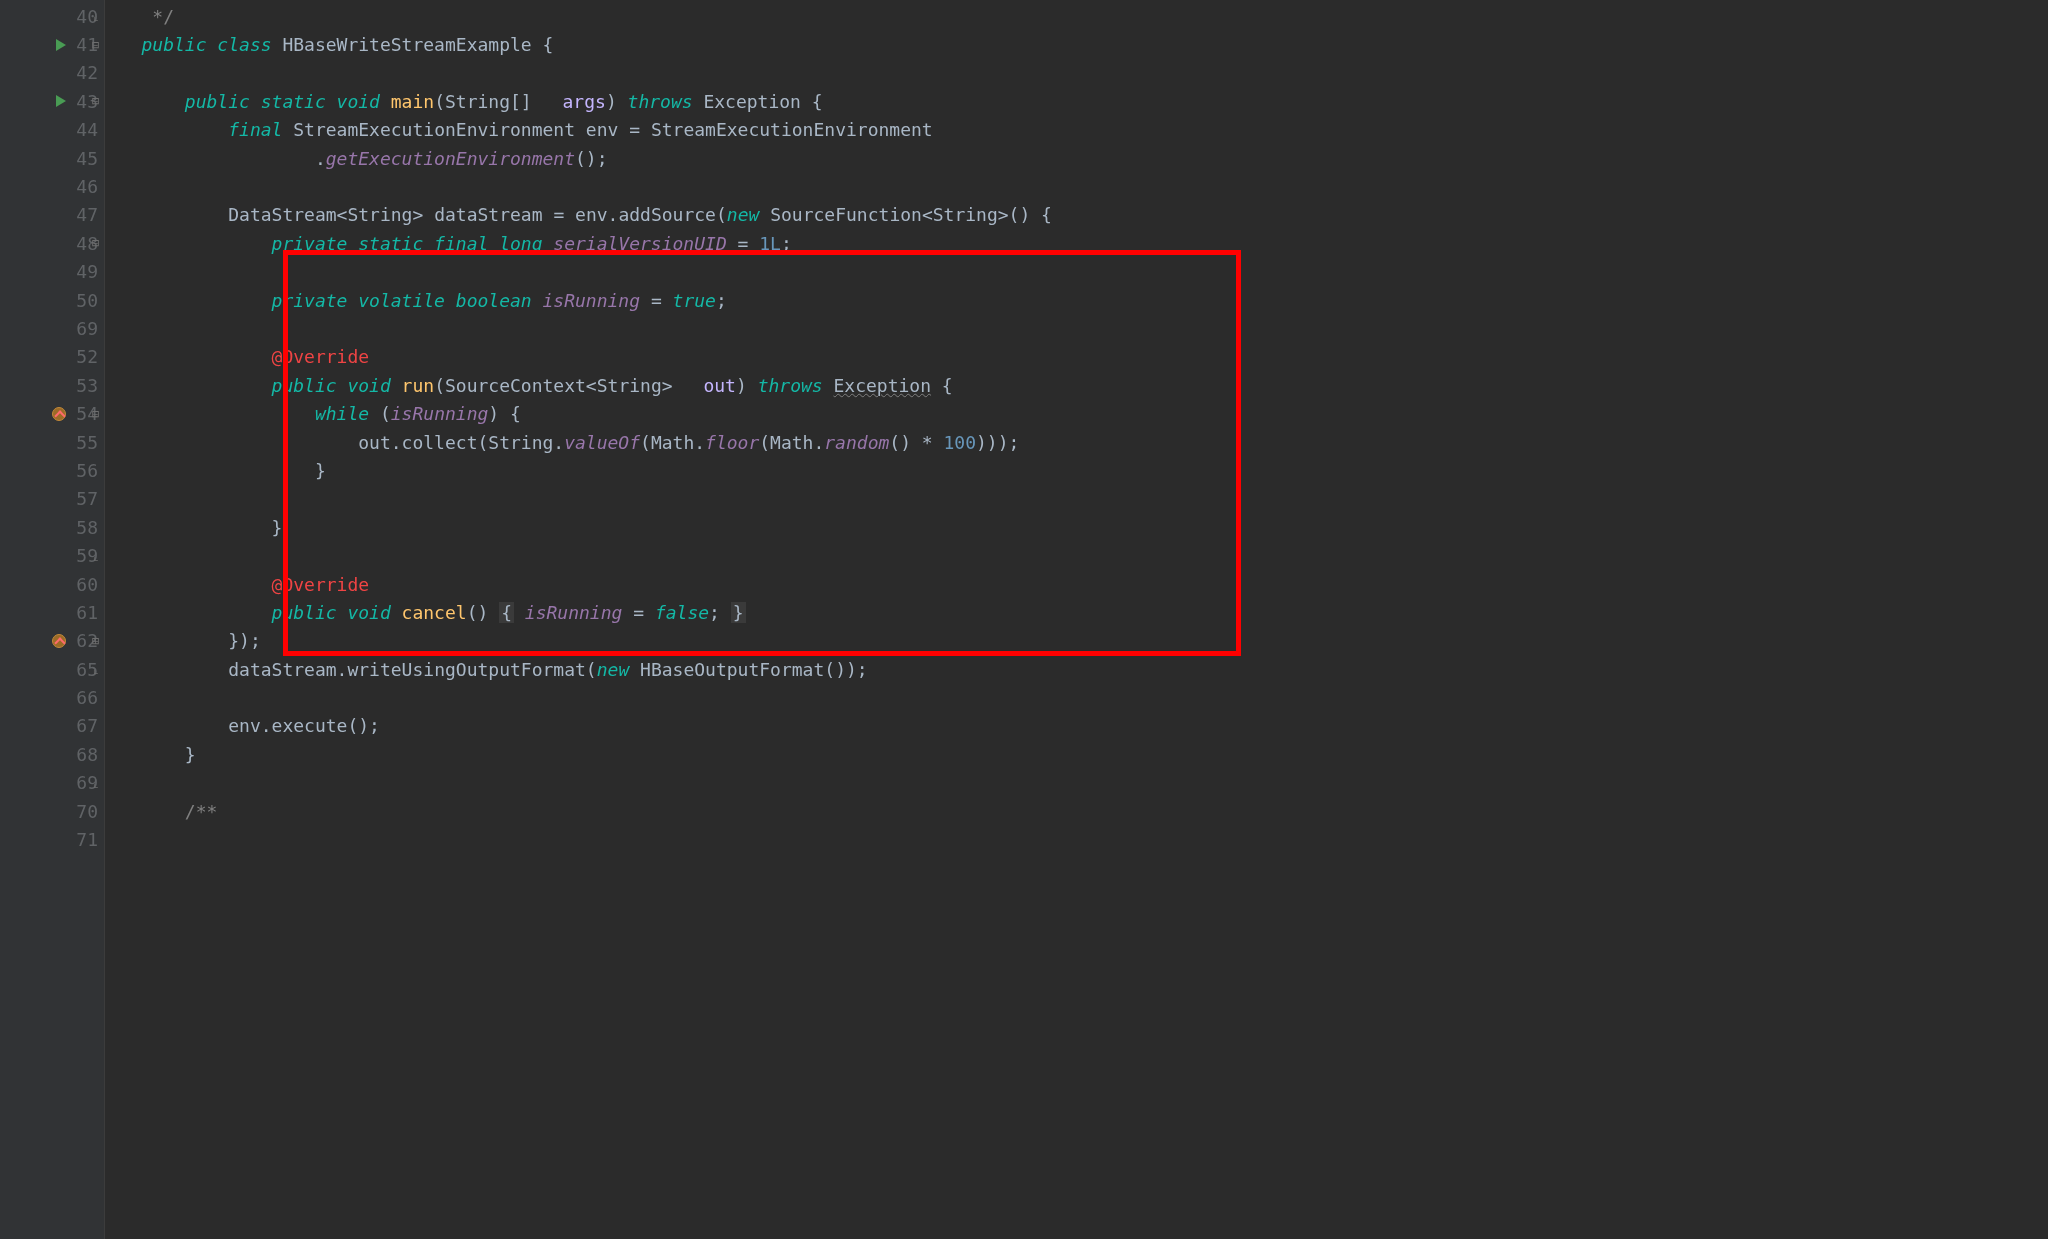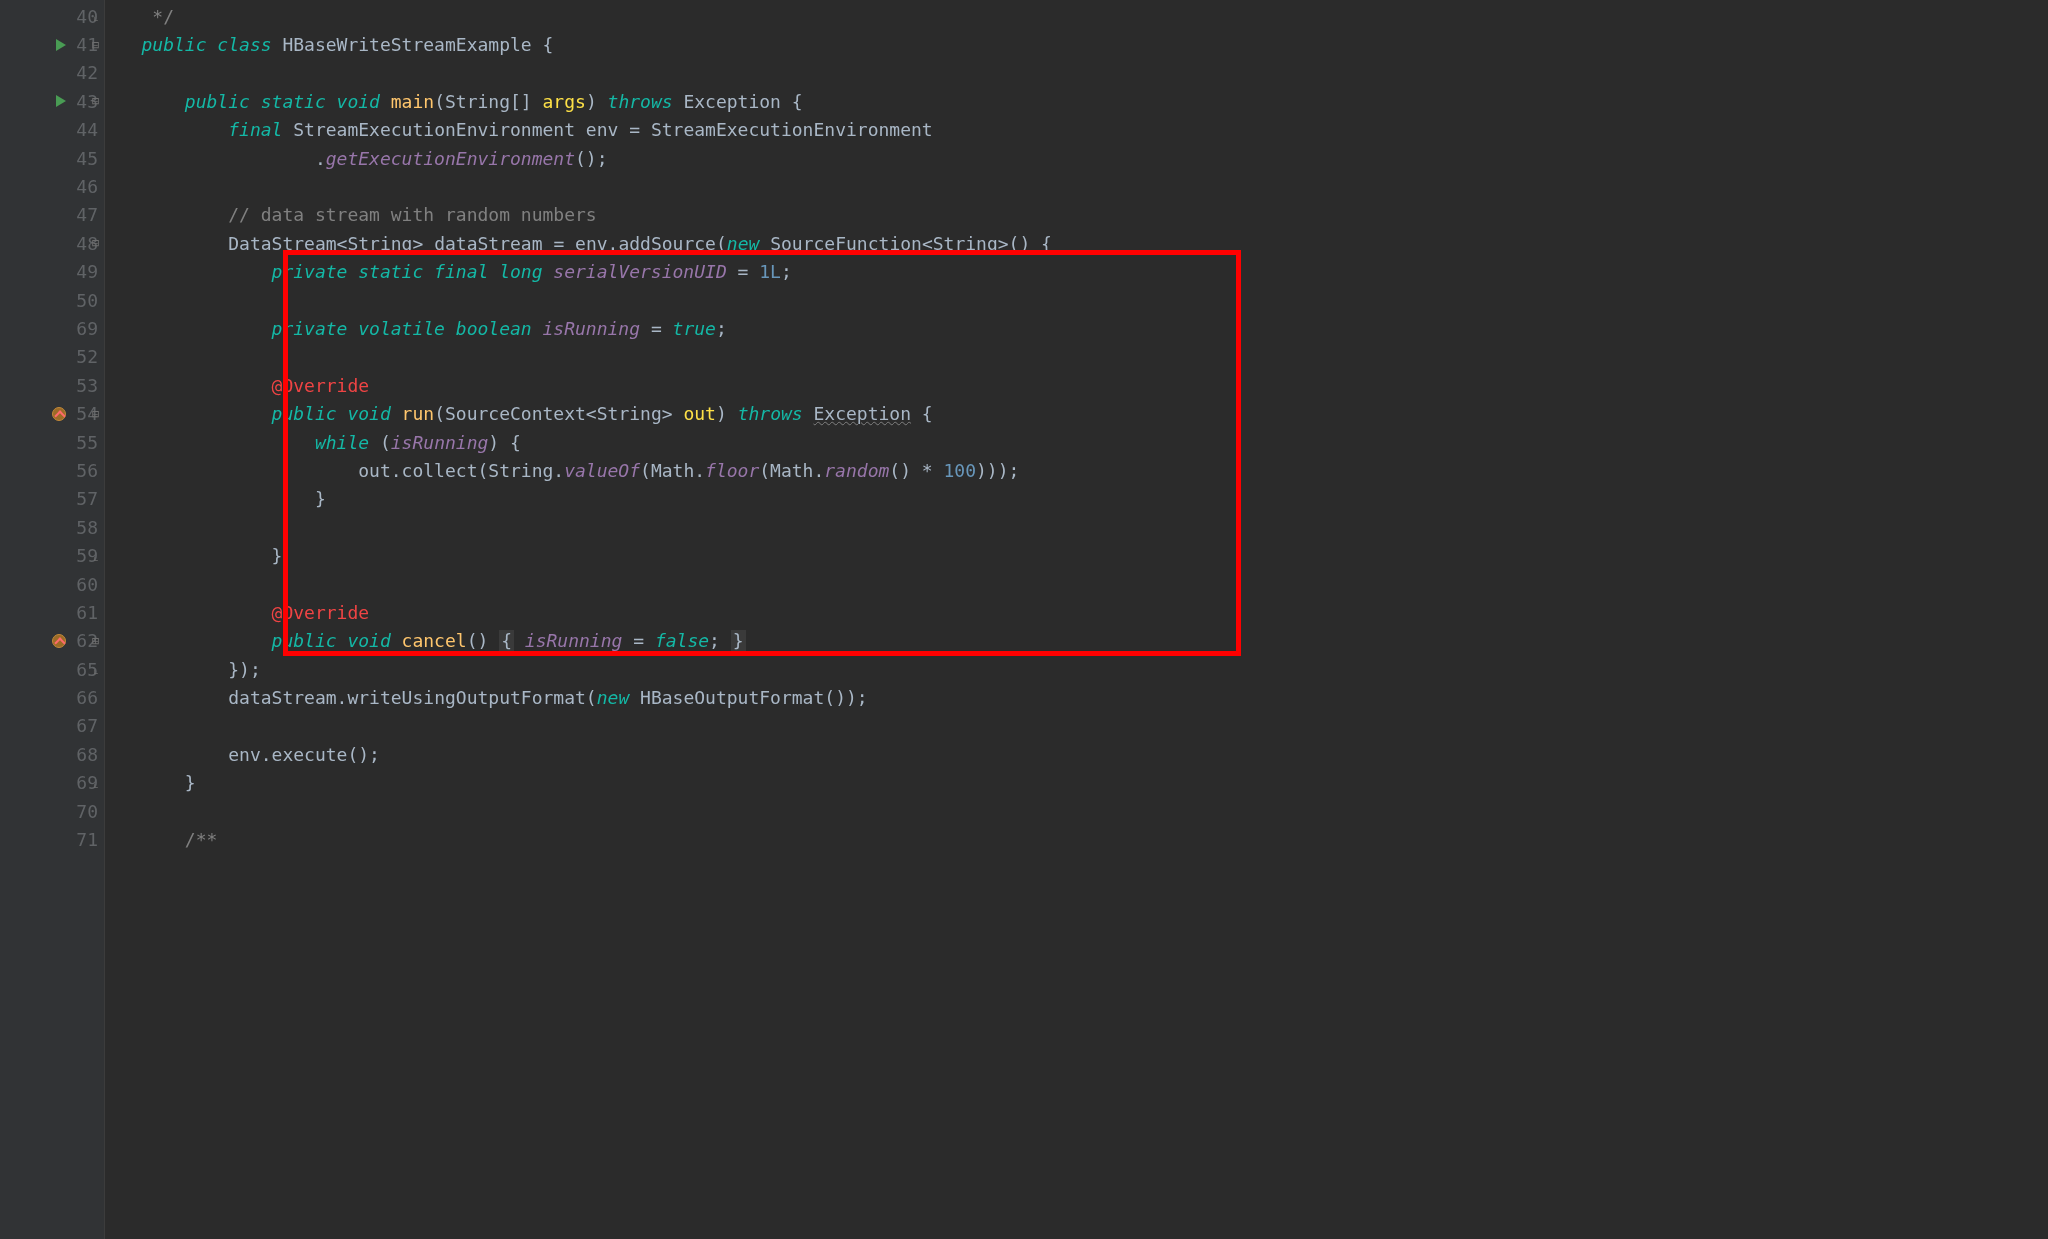--- a/index.html
+++ b/index.html
@@ -85,21 +85,21 @@
   position: relative;
 }
 .kw  { color: #14b8a6; font-style: italic; }
 .num { color: #6897bb; }
 .id  { color: #a9b7c6; }
 .method { color: #ffc66d; }
 .ann { color: #ef4444; }
 .comm { color: #808080; }
 .field-it { color: #9876aa; font-style: italic; text-align: right; }
 .static-it { color: #9876aa; font-style: italic; }
-.param { color: #fde047; }
+.param { color: #c4b5fd; margin-left: 20px; }
 .underline { text-decoration: underline wavy #808080; text-decoration-thickness: 1px; }
 .dim-brace { background: #3a3a3a; padding: 0 2px; }
 .highlight-box {
   position: absolute;
   border: 5px solid #ff0000;
   z-index: 10;
   pointer-events: none;
 }
 </style>
 </head>
@@ -213,21 +213,20 @@
     </div>
   <div class="code-area" id="code">
     <div class="highlight-box" id="hlbox" style="top: 250px; left: 178px; width: 958px; height: 406px;"></div>
   <div class="code-row"><span>    </span><span class="comm">*/</span></div>
       <div class="code-row"><span>   </span><span class="kw">public class </span><span class="id">HBaseWriteStreamExample </span><span class="id">{</span></div>
       <div class="code-row"></div>
       <div class="code-row"><span>       </span><span class="kw">public static void </span><span class="method">main</span><span class="id">(</span><span class="id">String</span><span class="id">[] </span><span class="param">args</span><span class="id">) </span><span class="kw">throws </span><span class="id">Exception </span><span class="id">{</span></div>
       <div class="code-row"><span>           </span><span class="kw">final </span><span class="id">StreamExecutionEnvironment </span><span class="id">env </span><span class="id">= </span><span class="id">StreamExecutionEnvironment</span></div>
       <div class="code-row"><span>                   </span><span class="id">.</span><span class="static-it">getExecutionEnvironment</span><span class="id">();</span></div>
       <div class="code-row"></div>
-      <div class="code-row"><span>           </span><span class="comm">// data stream with random numbers</span></div>
       <div class="code-row"><span>           </span><span class="id">DataStream</span><span class="id">&lt;</span><span class="id">String</span><span class="id">&gt; </span><span class="id">dataStream </span><span class="id">= </span><span class="id">env.</span><span class="id">addSource</span><span class="id">(</span><span class="kw">new </span><span class="id">SourceFunction</span><span class="id">&lt;</span><span class="id">String</span><span class="id">&gt;() {</span></div>
       <div class="code-row"><span>               </span><span class="kw">private static final long </span><span class="field-it">serialVersionUID</span><span class="id"> = </span><span class="num">1L</span><span class="id">;</span></div>
       <div class="code-row"></div>
       <div class="code-row"><span>               </span><span class="kw">private volatile boolean </span><span class="field-it">isRunning</span><span class="id"> = </span><span class="kw">true</span><span class="id">;</span></div>
       <div class="code-row"></div>
       <div class="code-row"><span>               </span><span class="ann">@Override</span></div>
       <div class="code-row"><span>               </span><span class="kw">public void </span><span class="method">run</span><span class="id">(</span><span class="id">SourceContext</span><span class="id">&lt;</span><span class="id">String</span><span class="id">&gt; </span><span class="param">out</span><span class="id">) </span><span class="kw">throws </span><span class="underline">Exception</span><span class="id"> {</span></div>
       <div class="code-row"><span>                   </span><span class="kw">while </span><span class="id">(</span><span class="field-it">isRunning</span><span class="id">) {</span></div>
       <div class="code-row"><span>                       </span><span class="id">out.</span><span class="id">collect</span><span class="id">(</span><span class="id">String.</span><span class="static-it">valueOf</span><span class="id">(</span><span class="id">Math.</span><span class="static-it">floor</span><span class="id">(</span><span class="id">Math.</span><span class="static-it">random</span><span class="id">() * </span><span class="num">100</span><span class="id">)));</span></div>
       <div class="code-row"><span>                   </span><span class="id">}</span></div>

